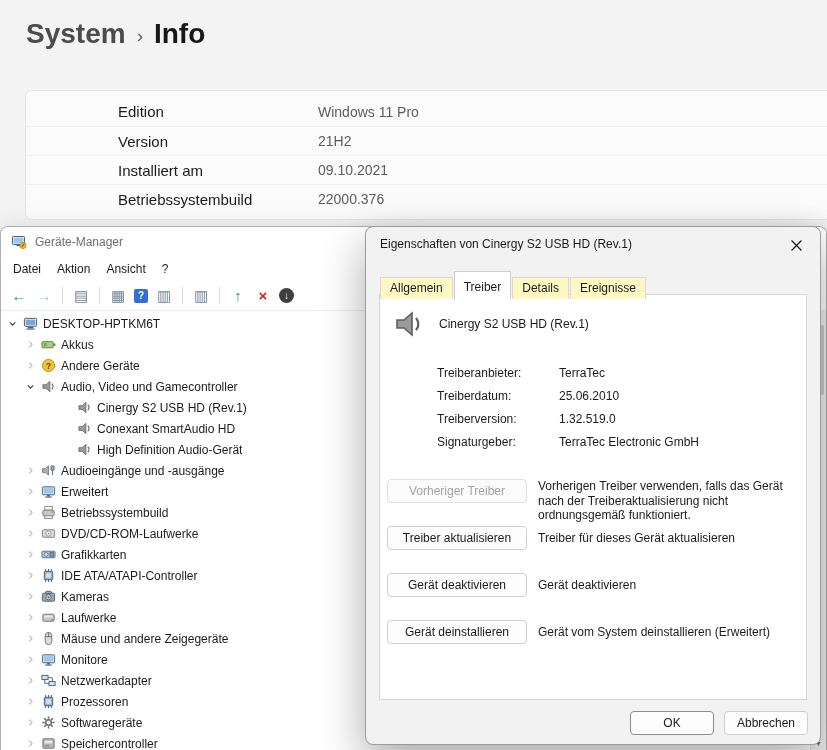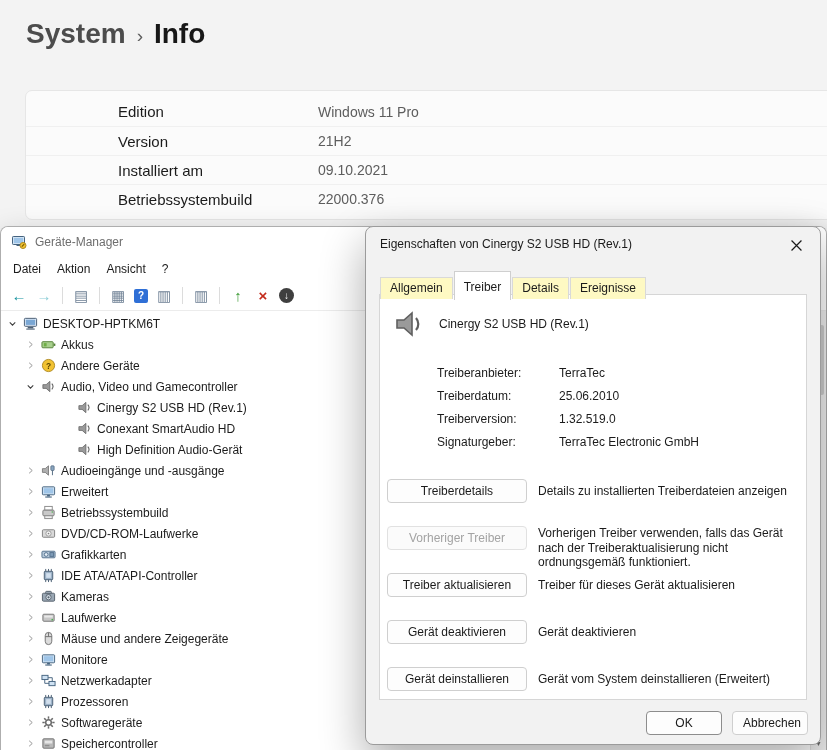--- a/index.html
+++ b/index.html
@@ -71,21 +71,21 @@
   .field-label { width:122px; }
   .driver-actions { margin-top:26px; padding:0 12px 0 7px; }
   .action-row { display:flex; align-items:flex-start; height:24px; margin-bottom:23px; }
   .btn { font-family:"Liberation Sans", sans-serif; font-size:12px; color:#1b1b1b; background:#fdfdfd;
          border:1px solid #cfcfcf; border-radius:4px; height:24px; padding:0 10px; cursor:pointer; }
   .btn:disabled { color:#a3a3a3; background:#fbfbfb; border-color:#e1e1e1; cursor:default; }
   .action-btn { width:140px; padding:0; flex:none; }
   .action-desc { flex:1; margin-left:11px; font-size:12px; line-height:1.22; color:#1b1b1b;
                  display:flex; align-items:center; min-height:24px; }
   .dialog-footer { position:absolute; right:12px; bottom:9px; display:flex; gap:10px; }
-  .dialog-footer .btn { width:76px; }
+  .dialog-footer .btn { width:84px; }
   .btn.default { border-color:#8d8d8d; }
 </style>
 </head>
 <body>
 
 <div class="screen">
 
   <div>
     <div class="breadcrumb">
       <span class="crumb-root">System</span>
@@ -520,24 +520,20 @@
             <span class="field-label">Treiberversion:</span>
             <span class="field-value">1.32.519.0</span>
           </div>
           <div class="field-row">
             <span class="field-label">Signaturgeber:</span>
             <span class="field-value">TerraTec Electronic GmbH</span>
           </div>
         </div>
       <div class="driver-actions" id="driver-actions">
           <div class="action-row">
-            <button class="btn action-btn">Treiberdetails</button>
-            <span class="action-desc">Details zu installierten Treiberdateien anzeigen</span>
-          </div>
-          <div class="action-row">
             <button class="btn action-btn" disabled="">Vorheriger Treiber</button>
             <span class="action-desc">Vorherigen Treiber verwenden, falls das Gerät nach der Treiberaktualisierung nicht ordnungsgemäß funktioniert.</span>
           </div>
           <div class="action-row">
             <button class="btn action-btn">Treiber aktualisieren</button>
             <span class="action-desc">Treiber für dieses Gerät aktualisieren</span>
           </div>
           <div class="action-row">
             <button class="btn action-btn">Gerät deaktivieren</button>
             <span class="action-desc">Gerät deaktivieren</span>

